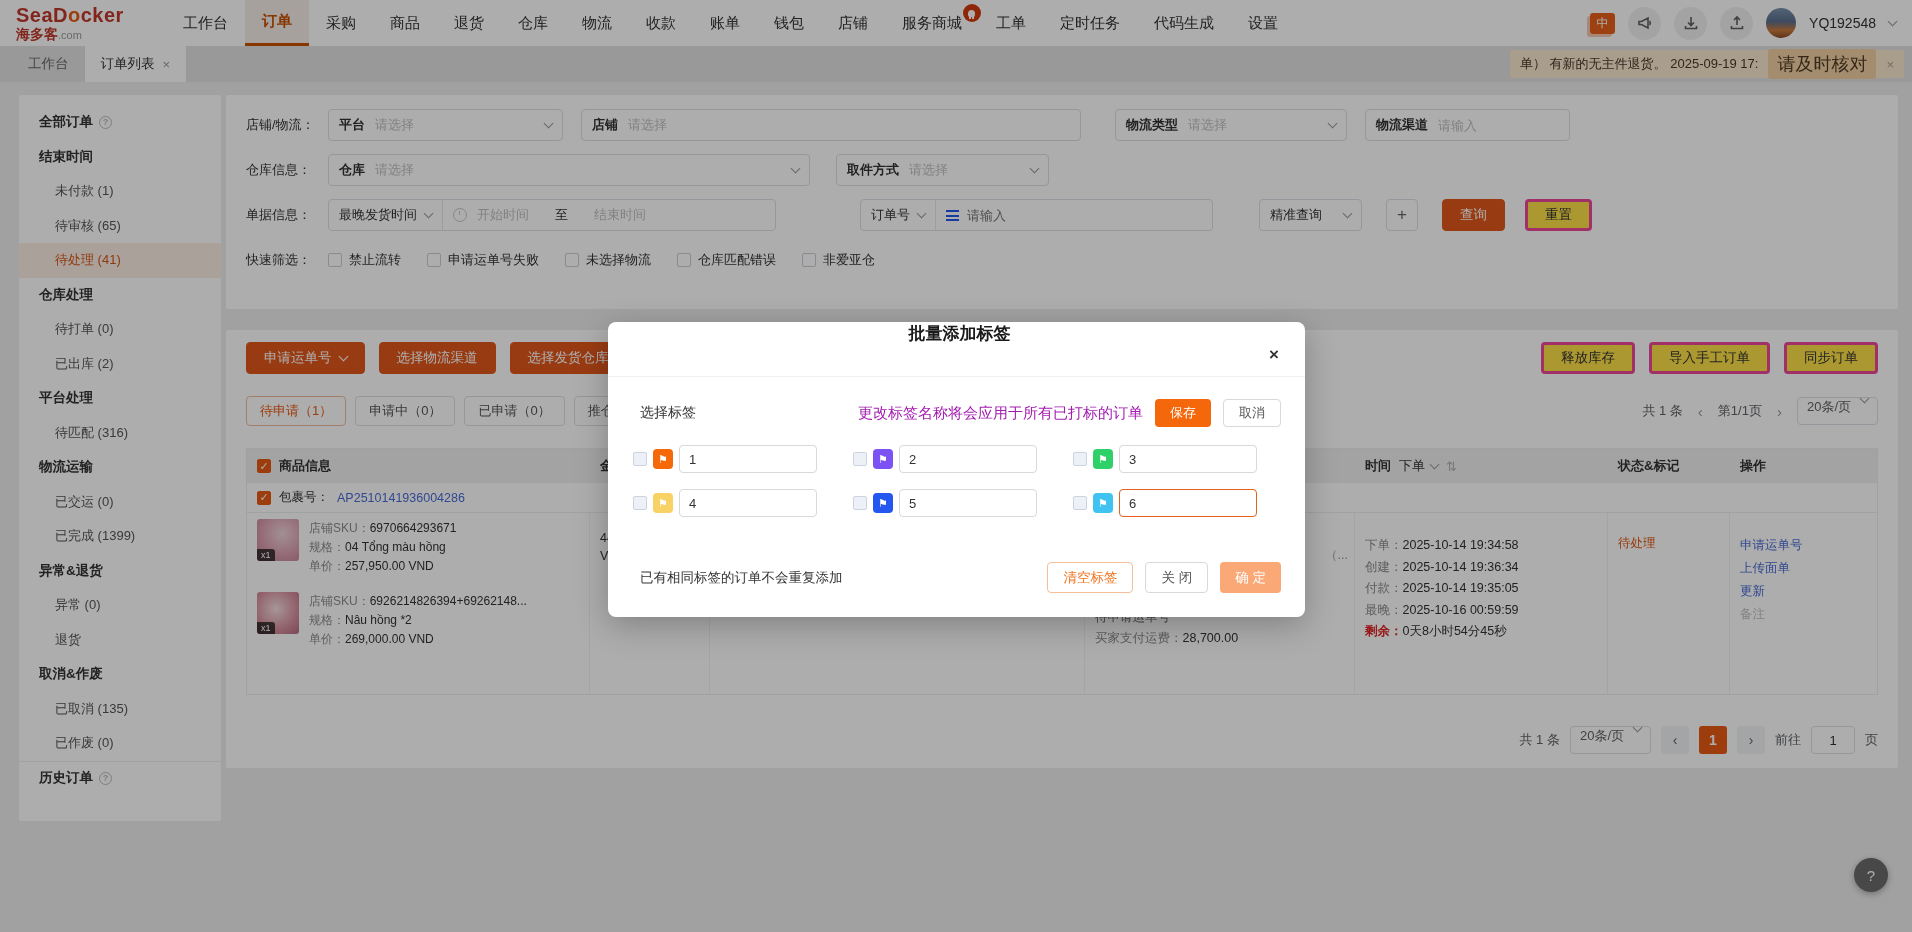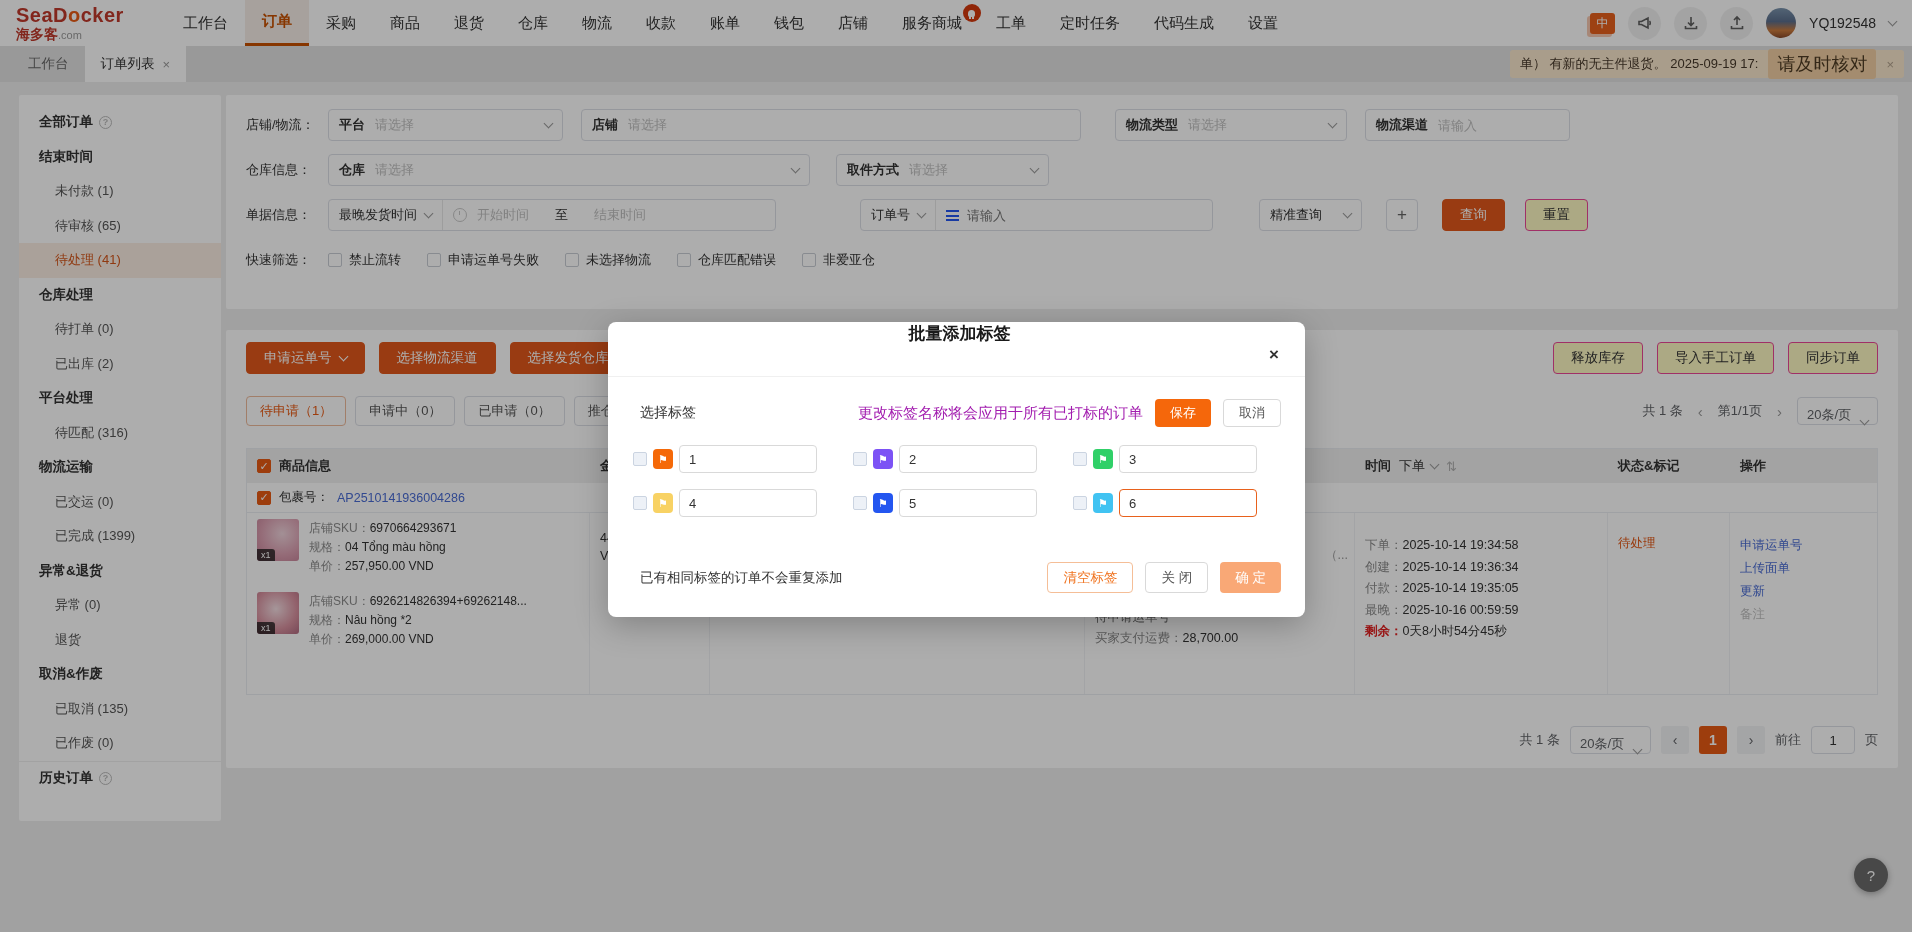--- a/index.html
+++ b/index.html
@@ -61,37 +61,37 @@
   .compound .seg.bline { border-right:1px solid #E8E8E8; }
   .seg .stext { font-size:13px; color:#333; margin-right:8px; white-space:nowrap; }
   .clock { width:14px; height:14px; border:1.4px solid #C8C8C8; border-radius:50%; position:relative; margin-right:10px; flex:none; }
   .clock:after { content:""; position:absolute; left:5px; top:2px; width:1.4px; height:4px; background:#C8C8C8; }
   .dt-ph { font-size:13px; color:#BFBFBF; }
   .zhi { font-size:13px; color:#333; margin:0 26px; }
   .listicon { width:13px; height:11px; background:repeating-linear-gradient(#2456F0 0 2px, transparent 2px 4.5px); margin-right:8px; flex:none; }
   .plus-btn { width:32px; height:32px; border:1px solid #DCDFE6; border-radius:4px; font-size:17px; color:#666; display:flex; align-items:center; justify-content:center; margin-left:24px; }
   .btn { height:32px; border-radius:4px; font-size:13.5px; display:inline-flex; align-items:center; justify-content:center; padding:0 17px; cursor:pointer; white-space:nowrap; }
   .btn-orange { background:#E2581B; color:#fff; border:1px solid #E2581B; }
-  .btn-plain { background:#fef9c3; color:#333; border:1px solid #ec4899; }
+  .btn-plain { background:#fde047; color:#333; border:3px solid #ec4899; }
   .cb { width:14px; height:14px; border:1px solid #C9CDD4; border-radius:2px; background:#fff; display:inline-flex; align-items:center; justify-content:center; flex:none; }
   .cb.checked { background:#E85A14; border-color:#E85A14; color:#fff; font-size:11px; line-height:1; }
   .cb.soft { background:#EDF1F7; border-color:#CBD4E1; }
   .qf { display:flex; align-items:center; gap:7px; margin-right:26px; font-size:13px; color:#333; }
 
   
   .content-card { position:absolute; left:226px; top:330px; right:14px; height:438px; background:#fff; border-radius:2px; }
   .toolbar { position:absolute; top:12px; left:20px; right:20px; display:flex; align-items:center; gap:14px; }
   .toolbar .spacer { flex:1; }
   .btn .wchev { width:7px; height:7px; border-right:1.6px solid #fff; border-bottom:1.6px solid #fff; transform:rotate(45deg); margin-left:8px; margin-top:-3px; }
   .sliver { position:absolute; left:371px; top:0; width:70px; height:32px; background:#E2581B; border-radius:4px; }
   .subtabs { position:absolute; top:66px; left:20px; display:flex; gap:9px; }
   .stab { height:30px; line-height:28px; border:1px solid #DCDFE6; border-radius:4px; padding:0 13px; font-size:13px; color:#555; background:#fff; }
   .stab.active { color:#E85A14; border-color:#EDBA9B; }
   .summary { position:absolute; top:66px; right:20px; display:flex; align-items:center; gap:12px; font-size:13px; color:#606266; height:30px; }
-  .mini-sel { height:28px; border:1px solid #DCDFE6; border-radius:4px; display:flex; align-items:flex-end; gap:10px; padding:0 9px; color:#606266; }
+  .mini-sel { height:28px; border:1px solid #DCDFE6; border-radius:4px; display:flex; align-items:flex-start; gap:10px; padding:0 9px; color:#606266; }
   .pg-arrow { color:#999; font-size:15px; padding:0 3px; }
 
   
   .tbl { position:absolute; top:118px; left:20px; right:20px; height:247px; border:1px solid #EBEEF2; font-size:12.5px; }
   .trow { display:flex; }
   .thead { height:34px; background:#F1F1F1; align-items:center; color:#333; font-weight:bold; font-size:13px; }
   .tc { padding:0 10px; display:flex; align-items:center; gap:8px; }
   .c1{width:343px;flex:none;} .c2{width:120px;flex:none;} .c3{width:375px;flex:none;} .c4{width:270px;flex:none;} .c5{width:253px;flex:none;} .c6{width:122px;flex:none;} .c7{flex:1;}
   .tpack { height:30px; align-items:center; border-bottom:1px solid #EBEEF2; color:#333; }
   .tpack .tc { gap:8px; }

